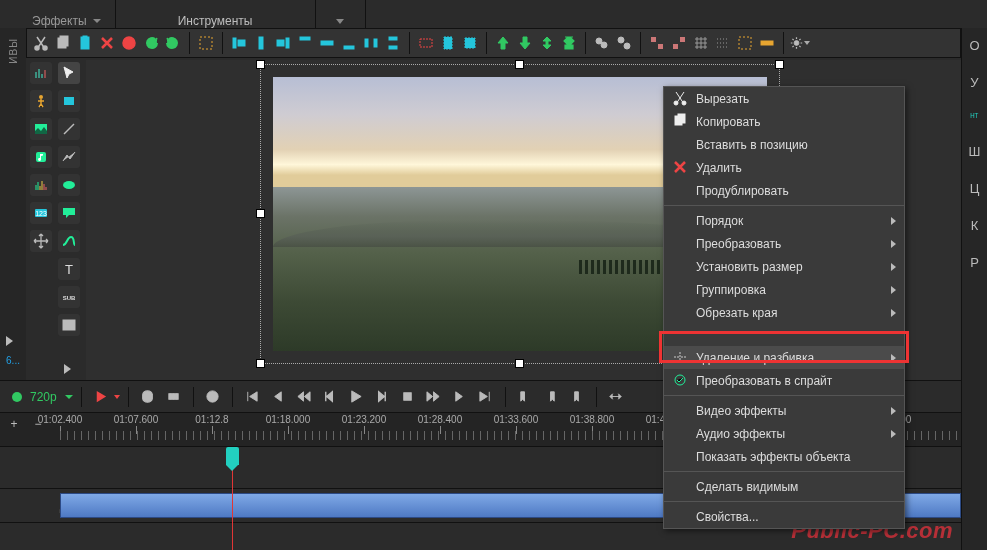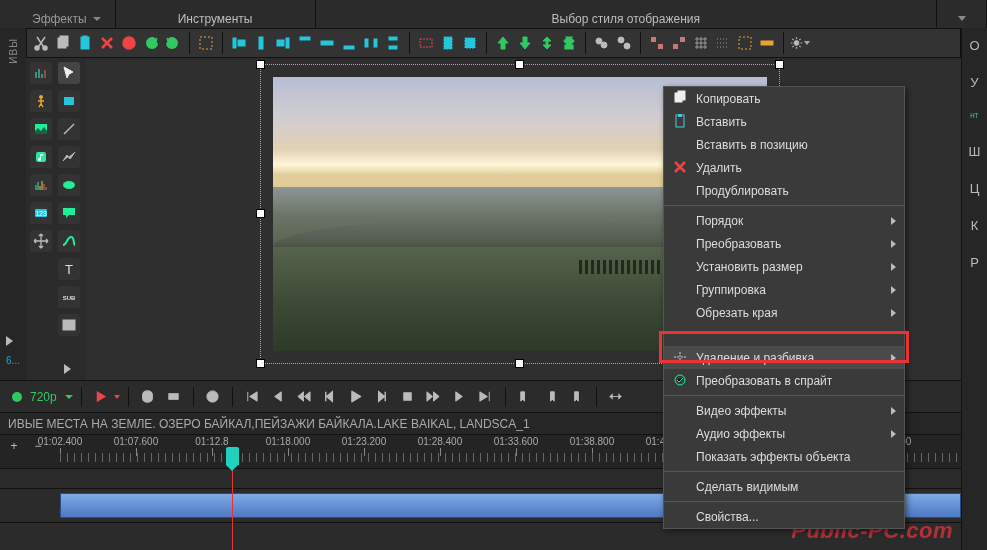--- a/index.html
+++ b/index.html
@@ -1,19 +1,19 @@
 <!DOCTYPE html>
 <html><head>
 <meta charset="utf-8">
 <style>
   * { box-sizing: border-box; margin: 0; padding: 0; font-family: "Segoe UI", Tahoma, sans-serif; }
   body { width: 987px; height: 550px; background:#2b2b2b; color:#bdbdbd; font-size:12px; overflow:hidden; position:relative; user-select:none; }
 
   
-  .top-row { position:absolute; top:0; left:0; right:0; height:44px; display:flex; align-items:center; border-bottom:7px solid #ffffff;}
+  .top-row { position:absolute; top:0; left:0; right:0; height:44px; display:flex; align-items:center; border-bottom:2px solid #ffffff;}
   .top-row .section { padding:0 14px; height:100%; display:flex; align-items:center; border-right:1px solid #111; white-space:nowrap; }
   .top-row .section .drop { border-left:4px solid transparent; border-right:4px solid transparent; border-top:4px solid #888; margin-left:6px;}
   .top-row .effects { color:#999; margin-left:18px;}
   .top-row .instruments { width:200px; justify-content:center;}
   .top-row .style { flex:1; justify-content:center;}
   .top-row .gear { width:50px; justify-content:center;}
 
   
   .main-toolbar { position:absolute; top:28px; left:26px; right:26px; height:30px; background:#333; border:1px solid #111; display:flex; align-items:center; padding:0 4px; gap:2px;}
   .main-toolbar .sep { width:1px; height:22px; background:#111; margin:0 4px;}
@@ -112,23 +112,20 @@
 <body>
 
 <div class="top-row">
   <div class="section effects">
     <span>Эффекты</span>
       <span class="drop"></span>
   </div>
   <div class="section instruments">
     <span>Инструменты</span>
   </div>
-  <div class="section style" style="border-right:1px solid #111">
-    <span>Выбор стиля отображения</span>
-  </div>
   <div class="section gear">
     <span style="border-left:4px solid transparent;border-right:4px solid transparent;border-top:5px solid #888"></span>
   </div>
 </div>
 
 <div class="main-toolbar">
   <div class="tb-btn">
       <svg viewBox="0 0 16 16">
         <path class="c-grey" fill="none" stroke-width="1.5" d="M4 2l8 12M12 2l-8 12"></path>
         <circle class="c-grey" fill="none" stroke-width="1.5" cx="4" cy="13" r="2"></circle>
@@ -553,23 +550,20 @@
         </svg>
       </div>
     <div class="sep2"></div>
     <div class="pb-btn">
         <svg viewBox="0 0 16 16">
           <path class="c-grey" d="M2 8h12M5 5l-3 3 3 3M11 5l3 3-3 3" fill="none"></path>
         </svg>
       </div>
   </div>
 
-  <div class="clip-name">
-    <span>ИВЫЕ МЕСТА НА ЗЕМЛЕ. ОЗЕРО БАЙКАЛ,ПЕЙЗАЖИ БАЙКАЛА.LAKE BAIKAL, LANDSCA_1</span>
-  </div>
 
   <div class="ruler">
     <div class="zoom">
       <div>+</div>
       <div>−</div>
     </div>
     <div class="marks" id="ruler-marks">
         <div class="mark" style="left: 0px;">
           <div class="t">01:02.400</div>
           <div class="big"></div>
@@ -630,34 +624,35 @@
     </div>
     <div class="track-row"></div>
     <div class="playhead"></div>
   </div>
 </div>
 
 <div class="ctx">
   <div class="row">
       <span class="ic">
         <svg viewBox="0 0 16 16">
+          <path class="c-white" fill="none" d="M4 2l8 12M12 2l-8 12"></path>
+          <circle class="c-white" fill="none" cx="4" cy="13" r="2"></circle>
+          <circle class="c-white" fill="none" cx="12" cy="13" r="2"></circle>
+        </svg>
+      </span>
+      <span>Вырезать</span>
+    </div>
+  <div class="row">
+      <span class="ic">
+        <svg viewBox="0 0 16 16">
           <rect class="c-white" fill="none" x="3" y="3" width="7" height="9"></rect>
           <rect class="c-white" fill="none" x="6" y="1" width="7" height="9"></rect>
         </svg>
       </span>
       <span>Копировать</span>
-    </div>
-  <div class="row">
-      <span class="ic">
-        <svg viewBox="0 0 16 16">
-          <rect fill="none" stroke="#4cd" x="4" y="2" width="8" height="12"></rect>
-          <rect fill="#4cd" x="6" y="1" width="4" height="3"></rect>
-        </svg>
-      </span>
-      <span>Вставить</span>
     </div>
   <div class="row">
       <span>Вставить в позицию</span>
     </div>
   <div class="row">
       <span class="ic">
         <svg viewBox="0 0 16 16">
           <path stroke="#e44" stroke-width="2.5" d="M3 3l10 10M13 3l-10 10"></path>
         </svg>
       </span>

